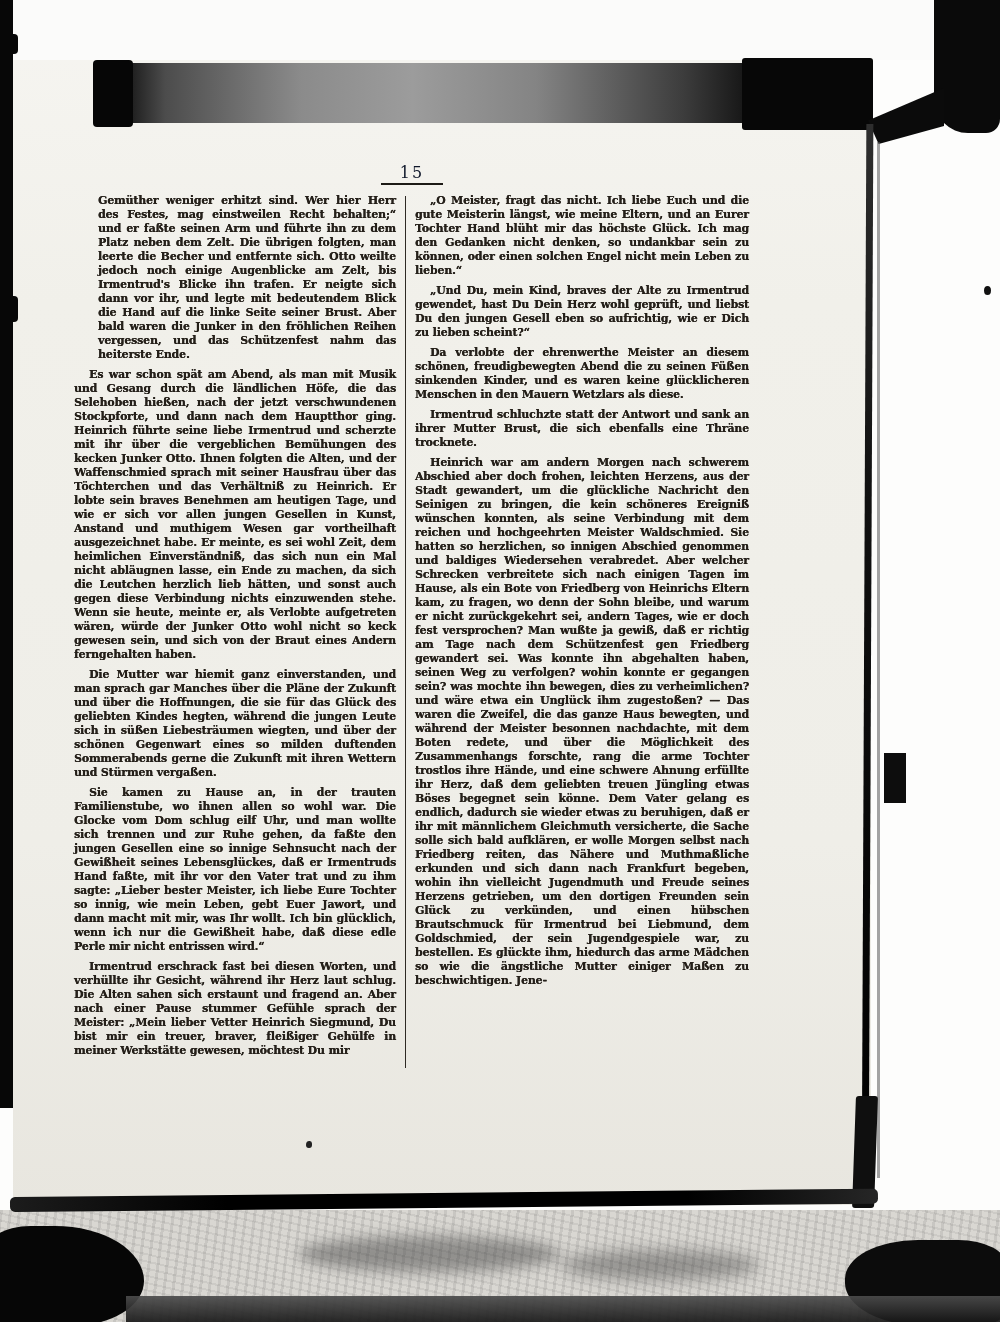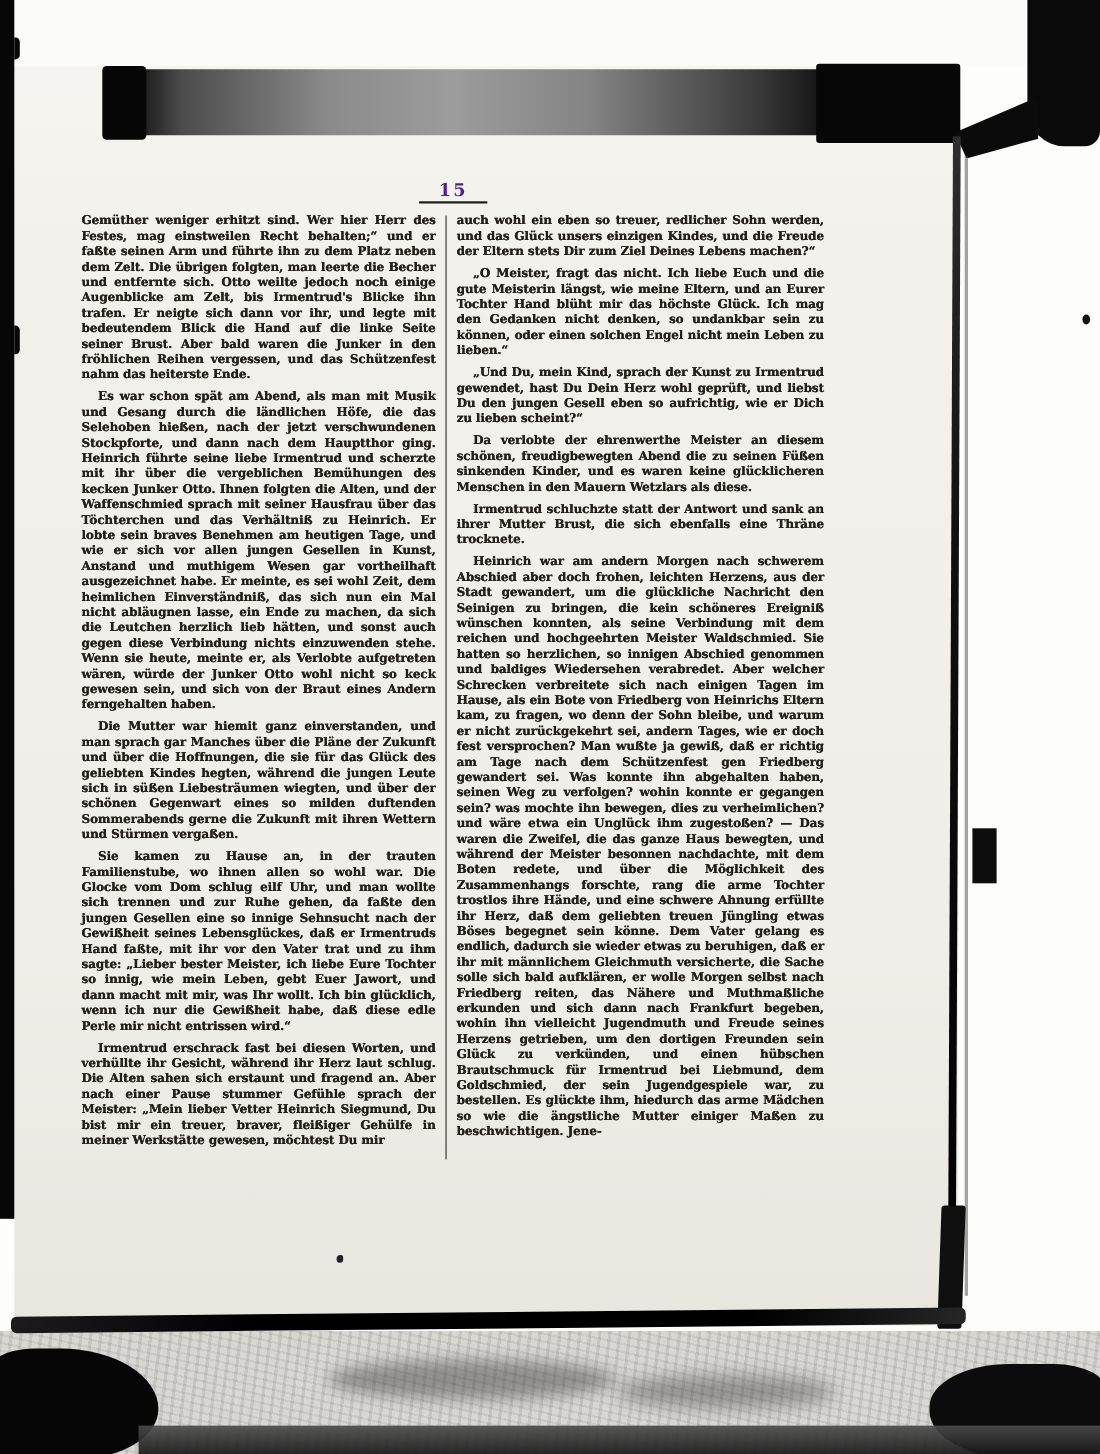--- a/index.html
+++ b/index.html
@@ -49,31 +49,31 @@
   .blob-bl{left:-18px;top:1226px;width:162px;height:100px;background:#060606;border-radius:30% 55% 45% 20%;}
   .blob-br{left:845px;top:1240px;width:162px;height:86px;background:#0c0c0c;border-radius:45% 30% 20% 50%;}
   .bottom-strip{left:126px;top:1296px;width:874px;height:26px;background:linear-gradient(180deg,#4c4c4c,#171717);opacity:.92;}
   .smudge1{left:298px;top:1236px;width:262px;height:36px;background:#3a3a3a;opacity:.45;filter:blur(7px);border-radius:50%;}
   .smudge2{left:560px;top:1250px;width:200px;height:30px;background:#2f2f2f;opacity:.4;filter:blur(8px);border-radius:50%;}
   .dot-b{left:306px;top:1141px;width:6px;height:7px;background:#222;border-radius:60% 40% 50% 50%;}
 
   
   .page-content{position:absolute;left:74px;top:163px;width:676px;}
   .page-header{text-align:center;margin-bottom:9px;}
-  .page-number{font-size:16px;font-weight:bold;letter-spacing:2px;color:#4c1d95;text-align:center;}
+  .page-number{font-size:16px;font-weight:normal;letter-spacing:2px;color:#0f172a;text-align:center;}
   .page-number-rule{width:62px;height:2px;background:#1c1a16;margin:1px auto 0;}
 
   .columns{display:flex;align-items:flex-start;}
   .col{font-size:10.9px;line-height:14px;font-weight:700;color:#25201a;
     text-align:justify;letter-spacing:-0.1px;text-shadow:0.2px 0 0 currentColor;}
   .col-left{width:322px;}
   .col-right{width:334px;}
   .divider{width:1px;align-self:stretch;background:#2e2a24;margin:2px 9px 6px 9px;}
   .col p{margin:0 0 6px 0;text-indent:15px;}
-  .col p.cont{text-indent:0;}
+  .col p.cont{text-indent:0;margin-left:24px;}
   .col p:last-child{margin-bottom:16px;}
 </style>
 </head>
 <body>
 
 <div class="scan">
 
   <div class="artifact paper"></div>
   <div class="artifact top-white-strip"></div>
   <div class="artifact top-band-mid"></div>
@@ -106,23 +106,22 @@
     <div class="columns">
       <div class="col col-left">
         <p class="cont">Gemüther weniger erhitzt sind. Wer hier Herr des Festes, mag einstweilen Recht behalten;“ und er faßte seinen Arm und führte ihn zu dem Platz neben dem Zelt. Die übrigen folgten, man leerte die Becher und entfernte sich. Otto weilte jedoch noch einige Augenblicke am Zelt, bis Irmentrud's Blicke ihn trafen. Er neigte sich dann vor ihr, und legte mit bedeutendem Blick die Hand auf die linke Seite seiner Brust. Aber bald waren die Junker in den fröhlichen Reihen vergessen, und das Schützenfest nahm das heiterste Ende.</p>
         <p>Es war schon spät am Abend, als man mit Musik und Gesang durch die ländlichen Höfe, die das Selehoben hießen, nach der jetzt verschwundenen Stockpforte, und dann nach dem Hauptthor ging. Heinrich führte seine liebe Irmentrud und scherzte mit ihr über die vergeblichen Bemühungen des kecken Junker Otto. Ihnen folgten die Alten, und der Waffenschmied sprach mit seiner Hausfrau über das Töchterchen und das Verhältniß zu Heinrich. Er lobte sein braves Benehmen am heutigen Tage, und wie er sich vor allen jungen Gesellen in Kunst, Anstand und muthigem Wesen gar vortheilhaft ausgezeichnet habe. Er meinte, es sei wohl Zeit, dem heimlichen Einverständniß, das sich nun ein Mal nicht abläugnen lasse, ein Ende zu machen, da sich die Leutchen herzlich lieb hätten, und sonst auch gegen diese Verbindung nichts einzuwenden stehe. Wenn sie heute, meinte er, als Verlobte aufgetreten wären, würde der Junker Otto wohl nicht so keck gewesen sein, und sich von der Braut eines Andern ferngehalten haben.</p>
         <p>Die Mutter war hiemit ganz einverstanden, und man sprach gar Manches über die Pläne der Zukunft und über die Hoffnungen, die sie für das Glück des geliebten Kindes hegten, während die jungen Leute sich in süßen Liebesträumen wiegten, und über der schönen Gegenwart eines so milden duftenden Sommerabends gerne die Zukunft mit ihren Wettern und Stürmen vergaßen.</p>
         <p>Sie kamen zu Hause an, in der trauten Familienstube, wo ihnen allen so wohl war. Die Glocke vom Dom schlug eilf Uhr, und man wollte sich trennen und zur Ruhe gehen, da faßte den jungen Gesellen eine so innige Sehnsucht nach der Gewißheit seines Lebensglückes, daß er Irmentruds Hand faßte, mit ihr vor den Vater trat und zu ihm sagte: „Lieber bester Meister, ich liebe Eure Tochter so innig, wie mein Leben, gebt Euer Jawort, und dann macht mit mir, was Ihr wollt. Ich bin glücklich, wenn ich nur die Gewißheit habe, daß diese edle Perle mir nicht entrissen wird.“</p>
         <p>Irmentrud erschrack fast bei diesen Worten, und verhüllte ihr Gesicht, während ihr Herz laut schlug. Die Alten sahen sich erstaunt und fragend an. Aber nach einer Pause stummer Gefühle sprach der Meister: „Mein lieber Vetter Heinrich Siegmund, Du bist mir ein treuer, braver, fleißiger Gehülfe in meiner Werkstätte gewesen, möchtest Du mir</p>
       </div>
       <div class="divider"></div>
       <div class="col col-right">
-        <p class="cont">auch wohl ein eben so treuer, redlicher Sohn werden, und das Glück unsers einzigen Kindes, und die Freude der Eltern stets Dir zum Ziel Deines Lebens machen?“</p>
         <p>„O Meister, fragt das nicht. Ich liebe Euch und die gute Meisterin längst, wie meine Eltern, und an Eurer Tochter Hand blüht mir das höchste Glück. Ich mag den Gedanken nicht denken, so undankbar sein zu können, oder einen solchen Engel nicht mein Leben zu lieben.“</p>
-        <p>„Und Du, mein Kind, sprach der Kunst zu Irmentrud gewendet, hast Du Dein Herz wohl geprüft, und liebst Du den jungen Gesell eben so aufrichtig, wie er Dich zu lieben scheint?“</p>
+        <p>„Und Du, mein Kind, braves der Alte zu Irmentrud gewendet, hast Du Dein Herz wohl geprüft, und liebst Du den jungen Gesell eben so aufrichtig, wie er Dich zu lieben scheint?“</p>
         <p>Da verlobte der ehrenwerthe Meister an diesem schönen, freudigbewegten Abend die zu seinen Füßen sinkenden Kinder, und es waren keine glücklicheren Menschen in den Mauern Wetzlars als diese.</p>
         <p>Irmentrud schluchzte statt der Antwort und sank an ihrer Mutter Brust, die sich ebenfalls eine Thräne trocknete.</p>
         <p>Heinrich war am andern Morgen nach schwerem Abschied aber doch frohen, leichten Herzens, aus der Stadt gewandert, um die glückliche Nachricht den Seinigen zu bringen, die kein schöneres Ereigniß wünschen konnten, als seine Verbindung mit dem reichen und hochgeehrten Meister Waldschmied. Sie hatten so herzlichen, so innigen Abschied genommen und baldiges Wiedersehen verabredet. Aber welcher Schrecken verbreitete sich nach einigen Tagen im Hause, als ein Bote von Friedberg von Heinrichs Eltern kam, zu fragen, wo denn der Sohn bleibe, und warum er nicht zurückgekehrt sei, andern Tages, wie er doch fest versprochen? Man wußte ja gewiß, daß er richtig am Tage nach dem Schützenfest gen Friedberg gewandert sei. Was konnte ihn abgehalten haben, seinen Weg zu verfolgen? wohin konnte er gegangen sein? was mochte ihn bewegen, dies zu verheimlichen? und wäre etwa ein Unglück ihm zugestoßen? — Das waren die Zweifel, die das ganze Haus bewegten, und während der Meister besonnen nachdachte, mit dem Boten redete, und über die Möglichkeit des Zusammenhangs forschte, rang die arme Tochter trostlos ihre Hände, und eine schwere Ahnung erfüllte ihr Herz, daß dem geliebten treuen Jüngling etwas Böses begegnet sein könne. Dem Vater gelang es endlich, dadurch sie wieder etwas zu beruhigen, daß er ihr mit männlichem Gleichmuth versicherte, die Sache solle sich bald aufklären, er wolle Morgen selbst nach Friedberg reiten, das Nähere und Muthmaßliche erkunden und sich dann nach Frankfurt begeben, wohin ihn vielleicht Jugendmuth und Freude seines Herzens getrieben, um den dortigen Freunden sein Glück zu verkünden, und einen hübschen Brautschmuck für Irmentrud bei Liebmund, dem Goldschmied, der sein Jugendgespiele war, zu bestellen. Es glückte ihm, hiedurch das arme Mädchen so wie die ängstliche Mutter einiger Maßen zu beschwichtigen. Jene-</p>
       </div>
     </div>
   </div>
 
 </div>
 
 </body></html>

